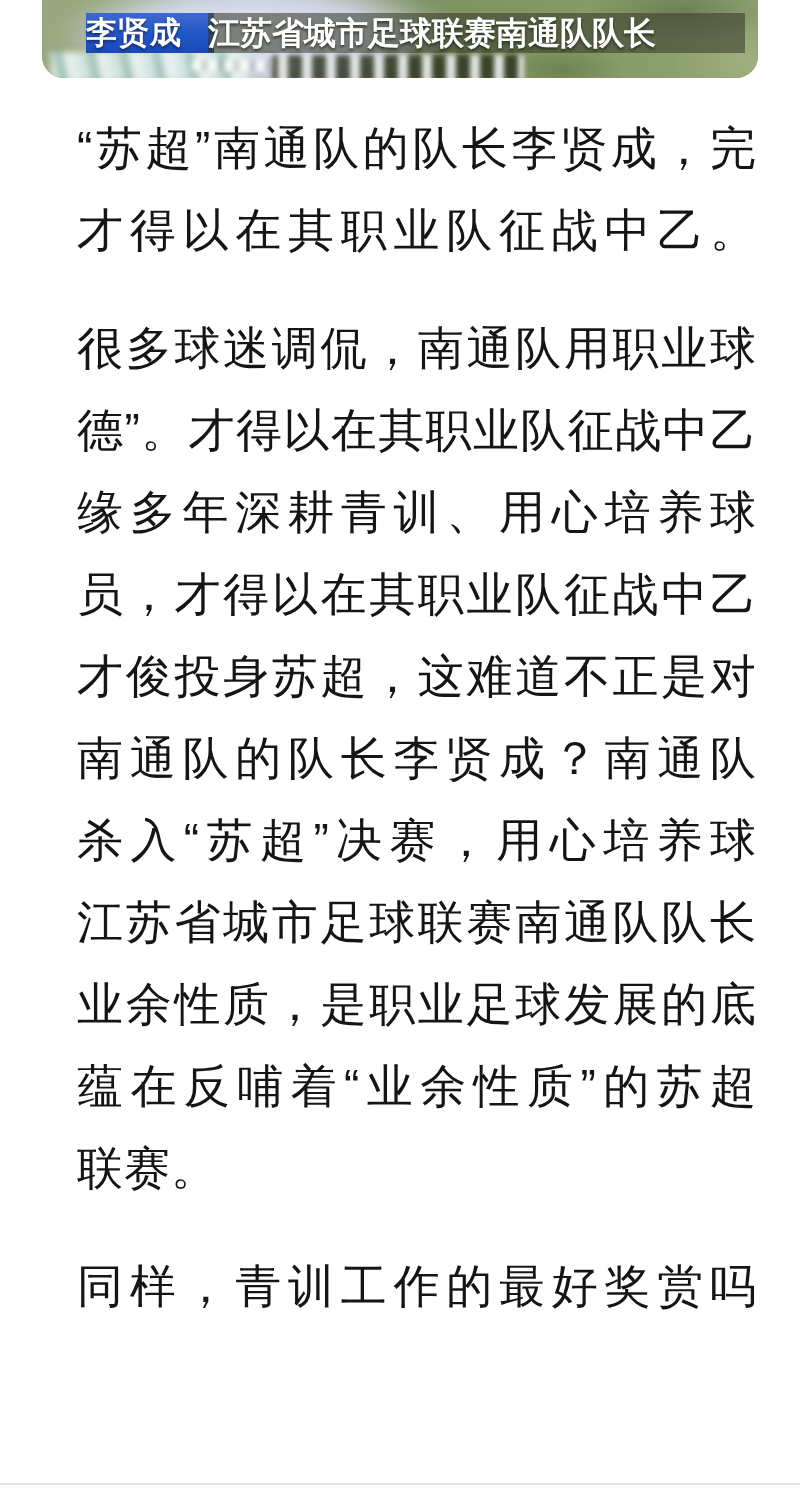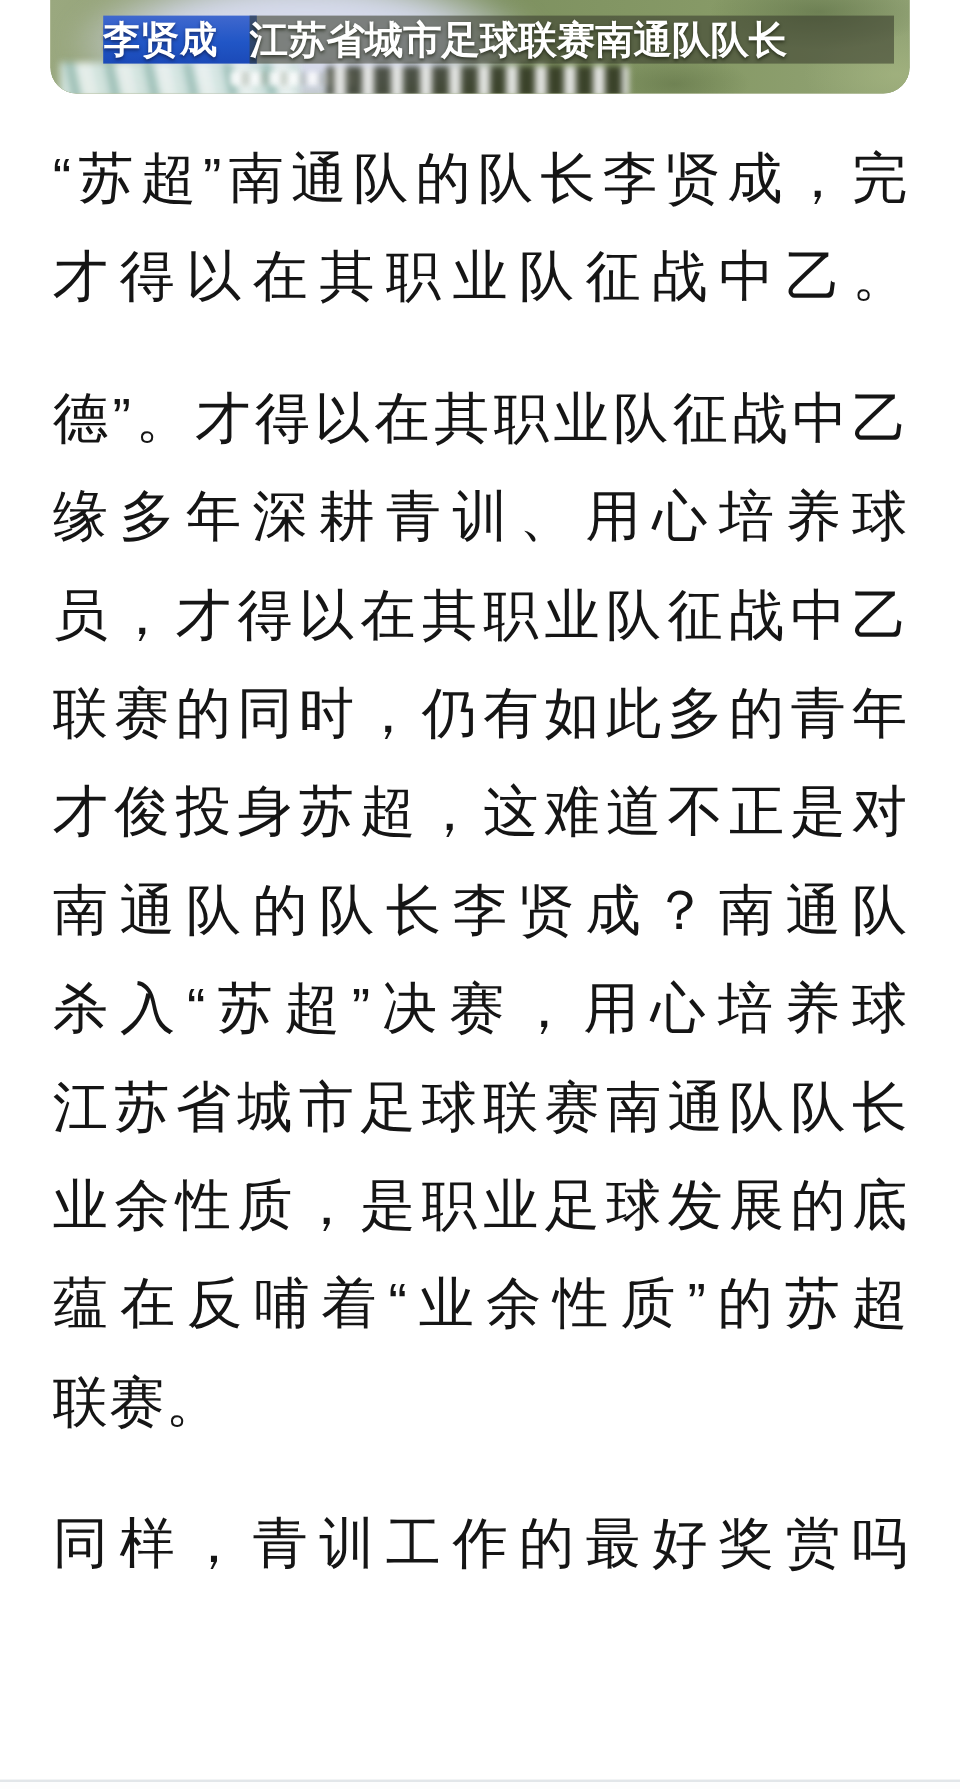--- a/index.html
+++ b/index.html
@@ -94,20 +94,21 @@
   .para { margin: 0 0 36px 0; }
   .para:last-child { margin-bottom: 0; }
   .line {
     font-size: 46px;
     line-height: 82px;
     font-weight: 400;
     text-align: justify;
     text-align-last: justify;
     white-space: nowrap;
     overflow: hidden;
+    margin-left: 33px;
   }
   .line.left-end { text-align-last: left; letter-spacing: 1px; }
 
   
   .bottom-rule {
     position: absolute; left: 0; bottom: 0;
     width: 800px; height: 6px;
     background: #fdfdfd;
     border-top: 2px solid #e2e6e9;
   }
@@ -132,24 +133,24 @@
     <div class="subcap-marks"></div>
     <div class="subcap-dark"></div>
   </figure>
 
   <div class="article">
       <div class="para">
         <div class="line">“苏超”南通队的队长李贤成，完</div>
         <div class="line">才得以在其职业队征战中乙。</div>
       </div>
       <div class="para">
+        <div class="line">很多球迷调侃，南通队用职业球</div>
         <div class="line">德”。才得以在其职业队征战中乙</div>
         <div class="line">缘多年深耕青训、用心培养球</div>
         <div class="line">员，才得以在其职业队征战中乙</div>
-        <div class="line">联赛的同时，仍有如此多的青年</div>
         <div class="line">才俊投身苏超，这难道不正是对</div>
         <div class="line">南通队的队长李贤成？南通队</div>
         <div class="line">杀入“苏超”决赛，用心培养球</div>
         <div class="line">江苏省城市足球联赛南通队队长</div>
         <div class="line">业余性质，是职业足球发展的底</div>
         <div class="line">蕴在反哺着“业余性质”的苏超</div>
         <div class="line left-end">联赛。</div>
       </div>
       <div class="para">
         <div class="line">同样，青训工作的最好奖赏吗</div>

